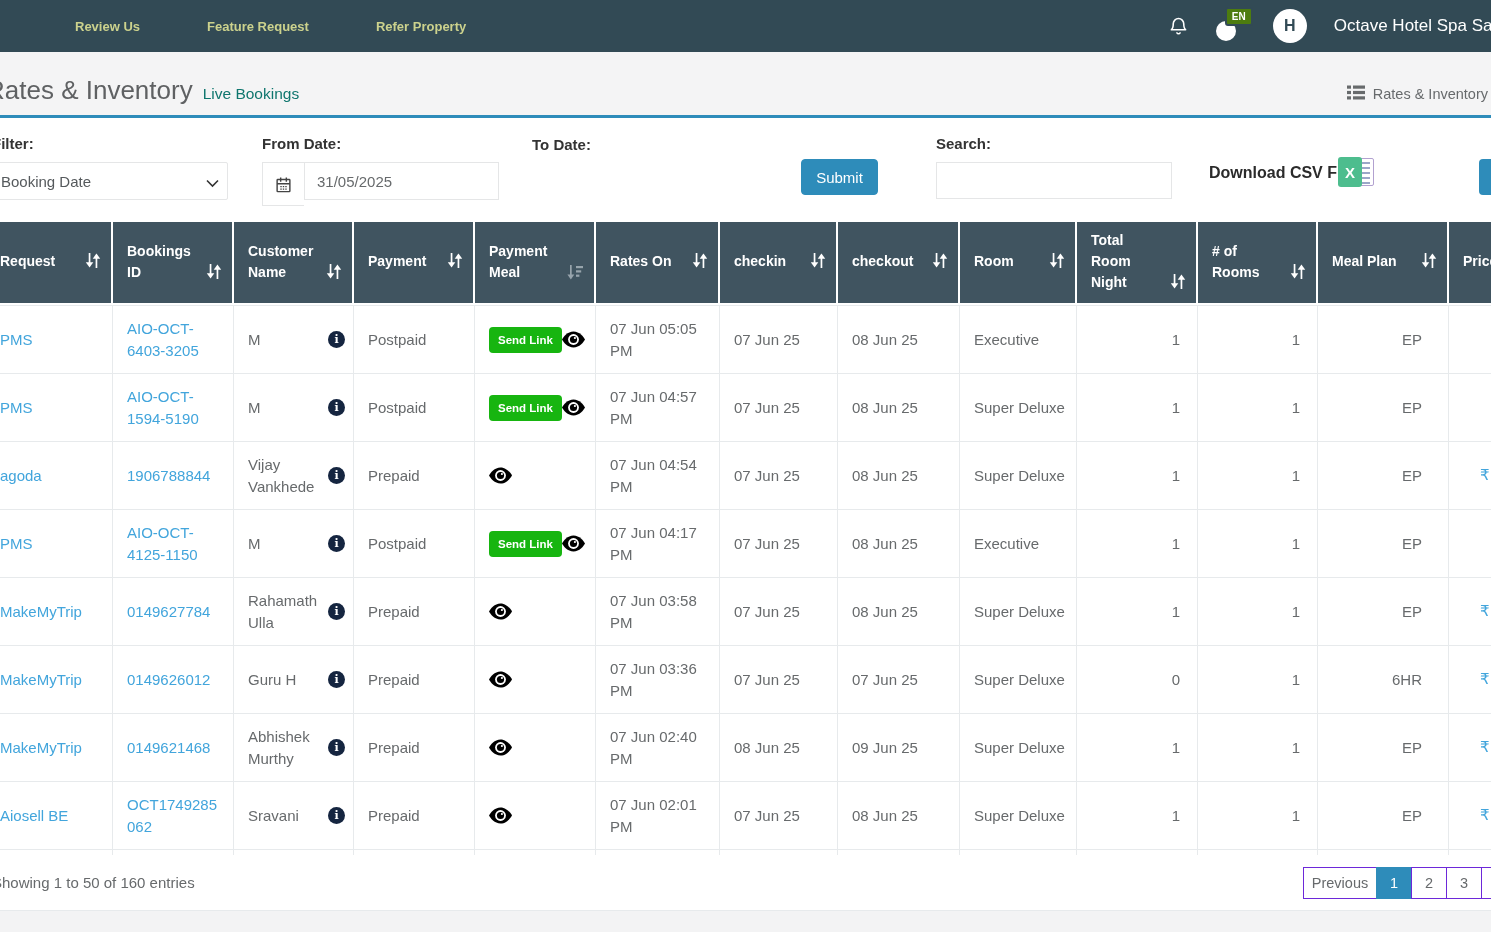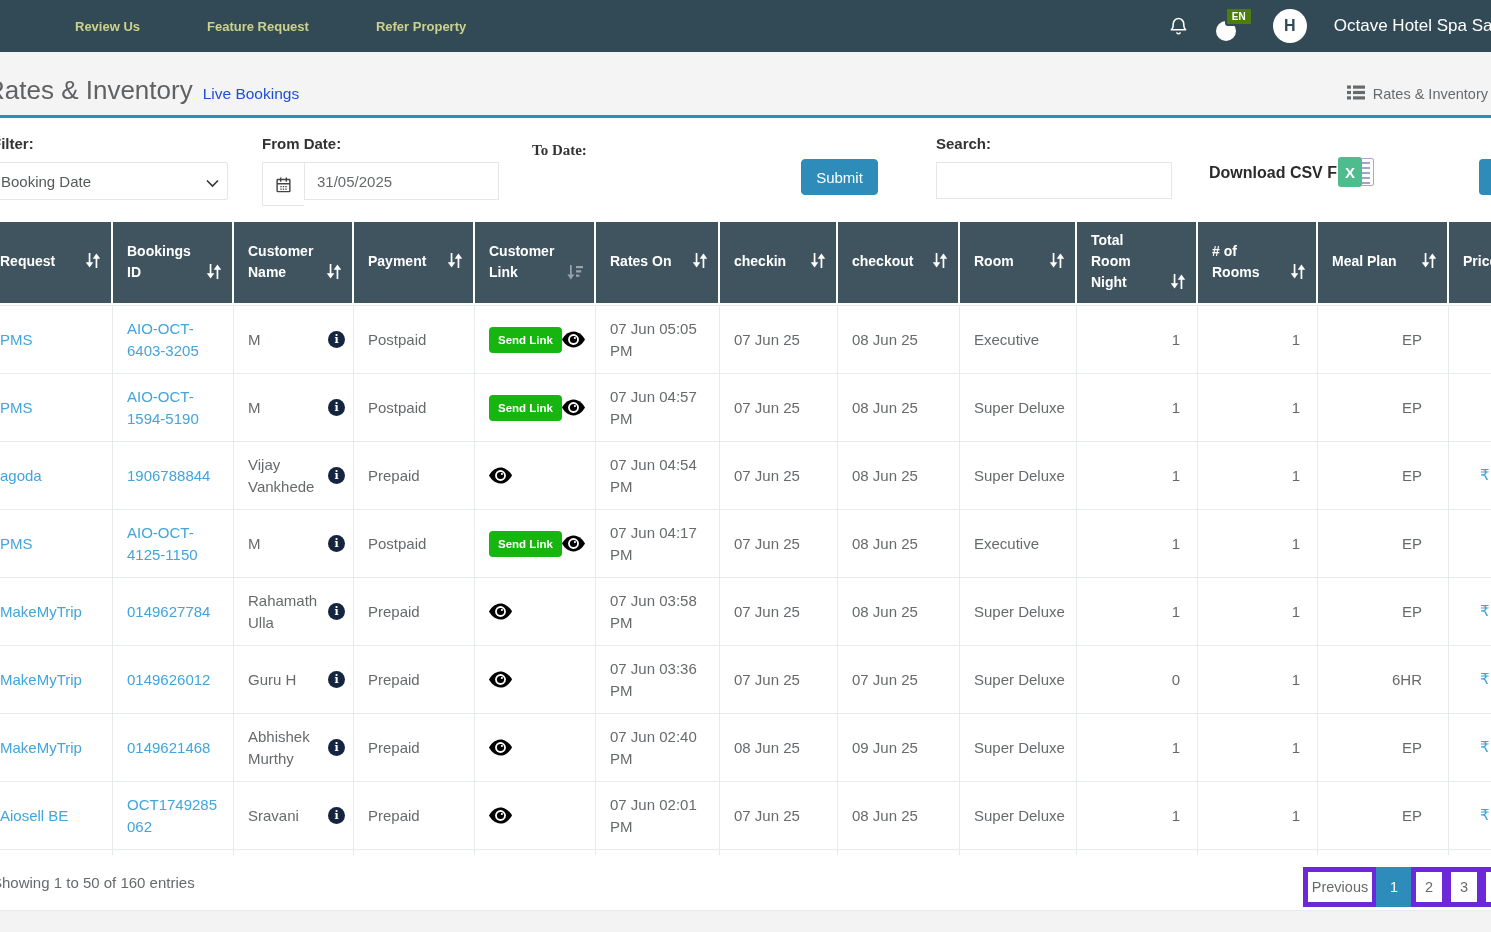--- a/index.html
+++ b/index.html
@@ -15,21 +15,21 @@
   .bell { display: inline-flex; }
   .lang { position: relative; width: 30px; height: 34px; }
   .lang-circle { position: absolute; left: 0; bottom: 2px; width: 20px; height: 20px; background: #fff; border-radius: 50%; }
   .lang-badge { position: absolute; top: -2px; left: 9px; background: #4d7c0f; color: #fff; font-size: 10px; font-weight: 700; padding: 2px 5px; border-radius: 3px; border: 2px solid var(--navbar-bg, #324a55); }
   .avatar { width: 34px; height: 34px; border-radius: 50%; background: #fff; color: #324a55; font-weight: 700; font-size: 16px; display: flex; align-items: center; justify-content: center; }
   .account-name { color: #fff; font-size: 17px; white-space: nowrap; }
 
   
   .page-header { height: 63px; background: #f4f4f5; display: flex; align-items: flex-end; padding: 0 118px 9px 0; }
   .page-title { font-size: 26px; font-weight: 400; color: #5f6163; display: inline; }
-  .page-subtitle { font-size: 15.5px; color: #1d4ed8; margin-left: 10px; }
+  .page-subtitle { font-size: 15.5px; color: #0f766e; margin-left: 10px; }
   .ph-right { margin-left: auto; display: flex; align-items: center; gap: 8px; color: #676a6c; font-size: 14.5px; margin-bottom: 3px; }
 
   
   .panel { background: #fff; border-top: 3px solid var(--accent, #2e8cba); }
 
   
   .filter-bar { position: relative; height: 104px; background: #fff; }
   .flabel { position: absolute; font-size: 15px; font-weight: 700; color: #333; }
   .fselect-wrap { position: absolute; left: 4px; top: 44px; width: 238px; }
   .fselect { width: 100%; height: 38px; border: 1px solid #e5e6e7; background: #fff; color: #55595c; font-size: 15px; padding: 0 28px 0 10px; appearance: none; -webkit-appearance: none; border-radius: 2px; font-family: inherit; }
@@ -61,21 +61,21 @@
   .send-link-button { background: var(--green, #17b510); color: #fff; border: none; border-radius: 4px; font-size: 11.5px; font-weight: 700; padding: 7px 9px; font-family: inherit; cursor: pointer; white-space: nowrap; }
   .eye-icon { display: inline-flex; cursor: pointer; }
   td.num { text-align: right; padding-right: 17px; }
   td.meal { text-align: right; padding-right: 26px; }
   td.price { color: var(--link-blue, #42a5dc); padding-left: 31px; font-family: "DejaVu Sans", sans-serif; }
 
   
   .table-footer { position: relative; height: 55px; background: #fff; }
   .showing { position: absolute; left: 6px; top: 19px; font-size: 15px; color: #676a6c; }
   .pagination { position: absolute; left: 1317px; top: 12px; display: flex; }
-  .page-btn { border: 5px solid #6d28d9; background: #fff; color: #676a6c; font-size: 14.5px; padding: 7px 0; text-align: center; margin-left: -1px; cursor: pointer; text-decoration: none; display: inline-block; }
+  .page-btn { border: 1px solid #6d28d9; background: #fff; color: #676a6c; font-size: 14.5px; padding: 7px 0; text-align: center; margin-left: -1px; cursor: pointer; text-decoration: none; display: inline-block; }
   .page-btn.first { margin-left: 0; }
   .page-btn.active { background: var(--accent, #2e8cba); border-color: var(--accent, #2e8cba); color: #fff; }
   .bottom-strip { height: 22px; background: #f3f3f4; border-top: 1px solid #e7eaec; }
 
   .w-prev { width: 74px; } .w-num { width: 36px; } .w-next { width: 58px; }
 </style>
 </head>
 <body>
 
 <div class="viewport">
@@ -141,21 +141,21 @@
         <span class="dategroup" style="left:276px;">
           <span class="date-addon">
             <svg width="17" height="17" viewBox="0 0 24 24" fill="none" stroke="#444" stroke-width="2">
                 <rect x="3" y="5" width="18" height="17" rx="1"></rect>
                 <path d="M8 2v6M16 2v6M3 11h18M7.5 15h2M11 15h2M14.5 15h2M7.5 18.5h2M11 18.5h2M14.5 18.5h2"></path>
               </svg>
           </span>
           <input class="date-input" type="text" value="31/05/2025" style="">
         </span>
 
-        <span class="flabel" style="left:546px;top:24px;font-family:Liberation Serif, serif;">To Date:</span>
+        <span class="flabel" style="left:546px;top:18px;">To Date:</span>
 
         <button class="btn-submit">Submit</button>
 
         <span class="flabel" style="left:950px;top:17px;">Search:</span>
         <input class="search-input" type="text" value="" style="">
 
         <span class="download-label">Download CSV File</span>
         <span class="excel-icon">
           <span class="excel-page">
               <i></i>
@@ -248,21 +248,21 @@
           <rect x="10.6" y="6" width="1.7" height="10"></rect>
                           <polygon points="7.7,6.7 15.2,6.7 11.45,1.4"></polygon>
         </g>
                       </svg>
       </span>
 
     </div>
   </th>
                 <th>
     <div class="th-in">
-      <span class="th-label">Customer Link</span>
+      <span class="th-label">Payment Meal</span>
 
       <span class="ic-amount">
         <svg width="17" height="16" viewBox="0 0 17 16">
                         <g fill="#97a4ac">
           <rect x="3" y="1" width="1.7" height="10.5"></rect>
                           <polygon points="0.4,10.6 7.3,10.6 3.85,15.4"></polygon>
           <rect x="9" y="2" width="7" height="2.2"></rect>
                           <rect x="9" y="6.3" width="5.2" height="2.2"></rect>
                           <rect x="9" y="10.6" width="3.4" height="2.2"></rect>
         </g>

